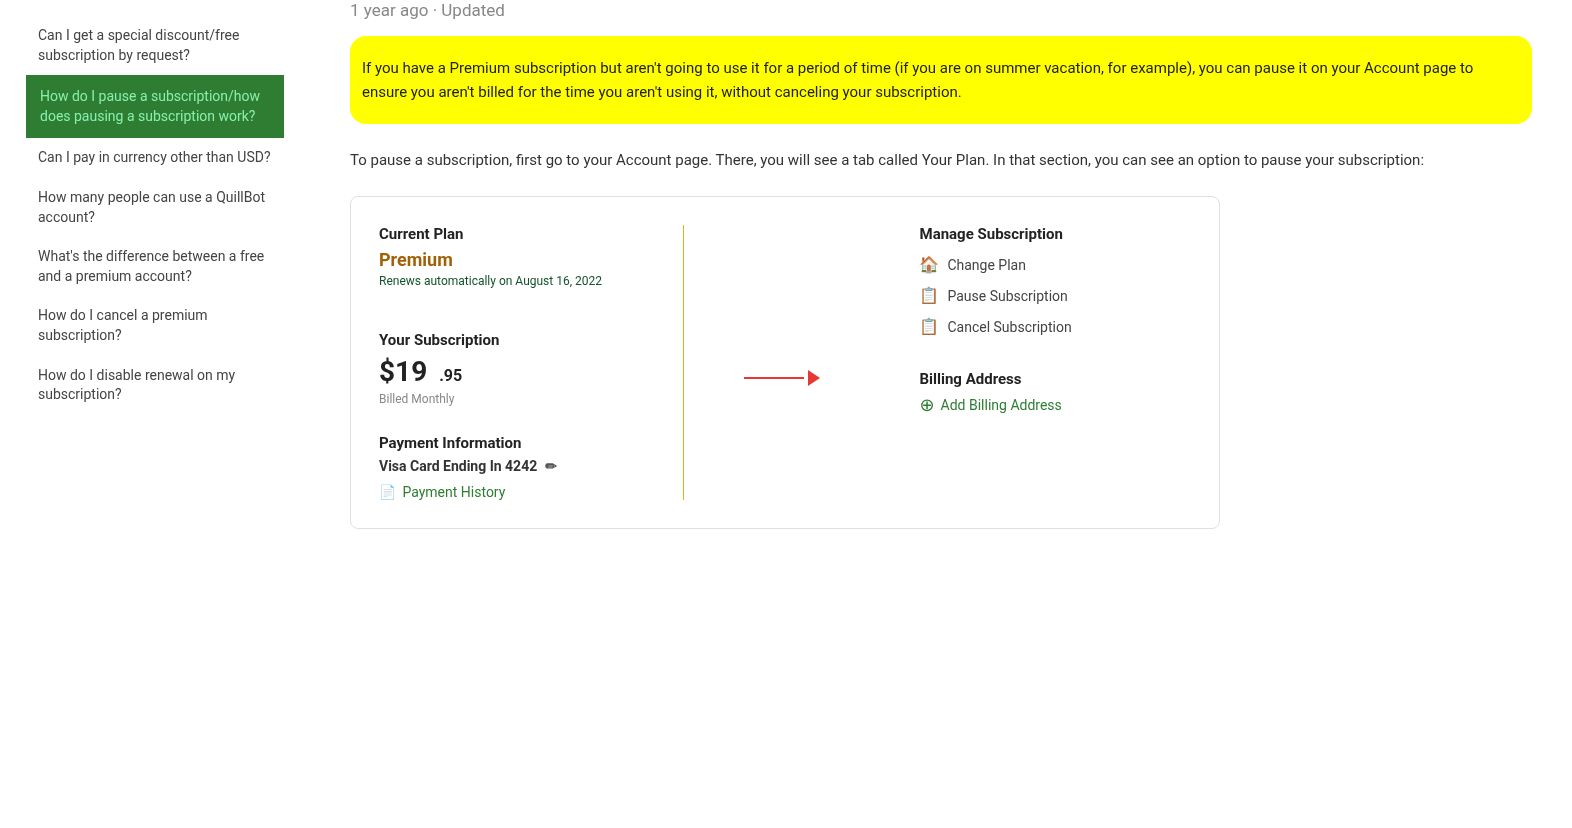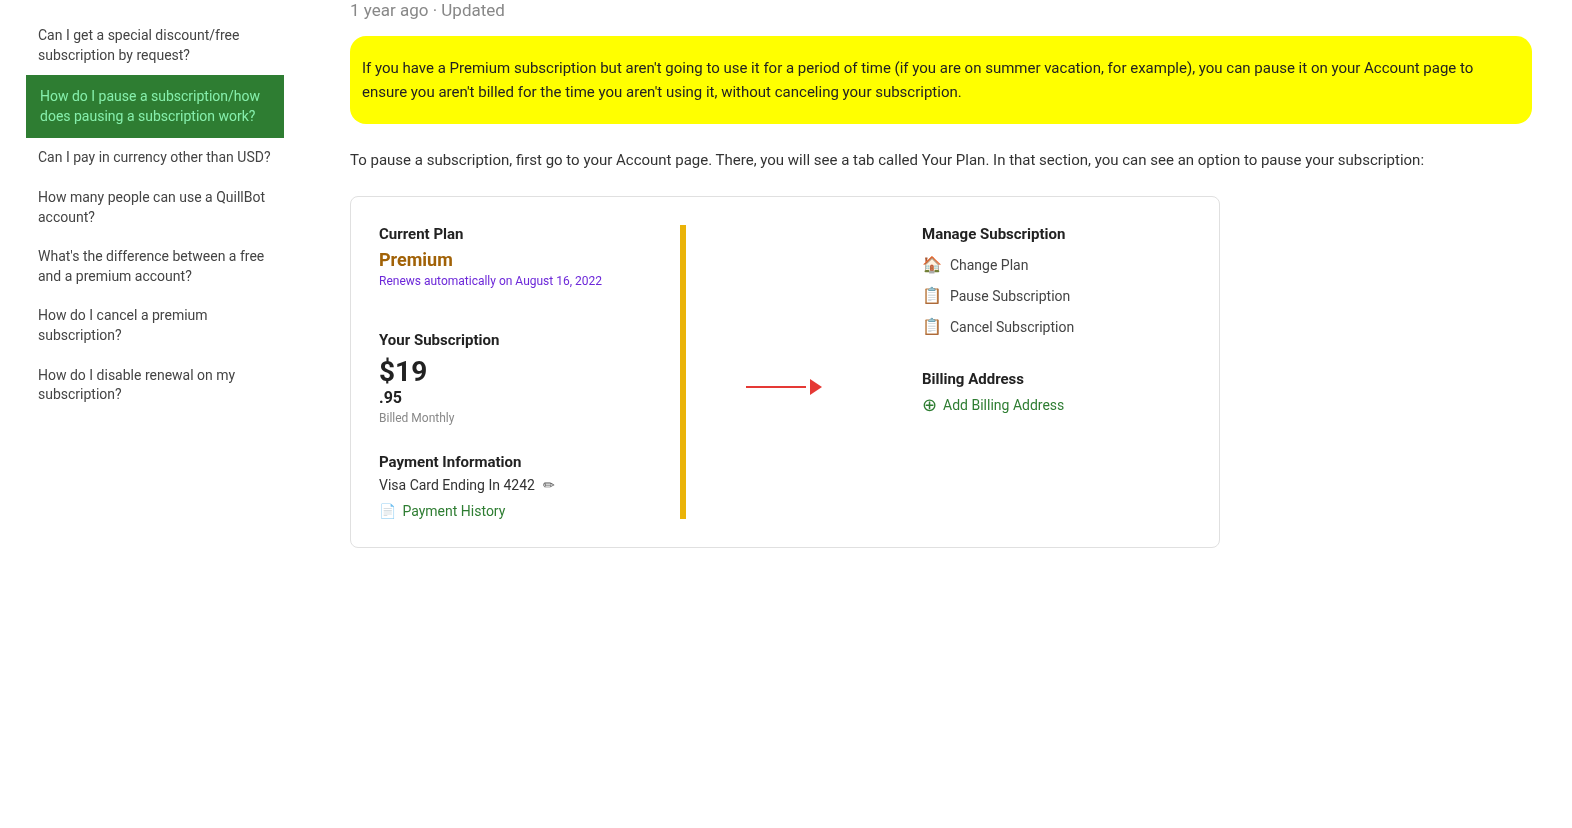--- a/index.html
+++ b/index.html
@@ -105,33 +105,32 @@
       margin-bottom: 6px;
     }
     .plan-name {
       font-size: 18px;
       font-weight: 700;
       color: #a16207;
       margin-bottom: 4px;
     }
     .renews-text {
       font-size: 12px;
-      color: #6d28d9;
+      color: #14532d;
       margin-bottom: 28px;
     }
     .subscription-section {
       margin-bottom: 28px;
       margin-top: 43px;
     }
     .price-container {
       display: flex;
       align-items: baseline;
-      gap: 0;
+      gap: 12px;
       margin-bottom: 4px;
-      flex-direction: column;
     }
     .price-dollar {
       font-size: 28px;
       font-weight: 700;
       color: #222;
     }
     .price-cents {
       font-size: 16px;
       font-weight: 700;
       color: #222;
@@ -142,20 +141,21 @@
       margin-bottom: 0;
     }
     .payment-section {
       margin-top: 8px;
     }
     .payment-row {
       display: flex;
       align-items: center;
       gap: 8px;
       margin-bottom: 10px;
+      font-weight: bold;
     }
     .edit-icon {
       color: #555;
       cursor: pointer;
       font-size: 14px;
     }
     
     .manage-section {
       margin-bottom: 28px;
     }
@@ -194,21 +194,21 @@
       cursor: pointer;
       color: #2e7d32;
       font-size: 14px;
     }
     .payment-history-icon {
       font-size: 14px;
       color: #2e7d32;
     }
     .card-col-left {
       flex: 1;
-      border-right: 6px solid #eab308;
+      border-right: 1px solid #eab308;
       padding-right: 32px;
     }
     .card-col-right {
       flex: 1;
       padding-left: 40px;
     }
   </style>
 </head>
 <body>
 

